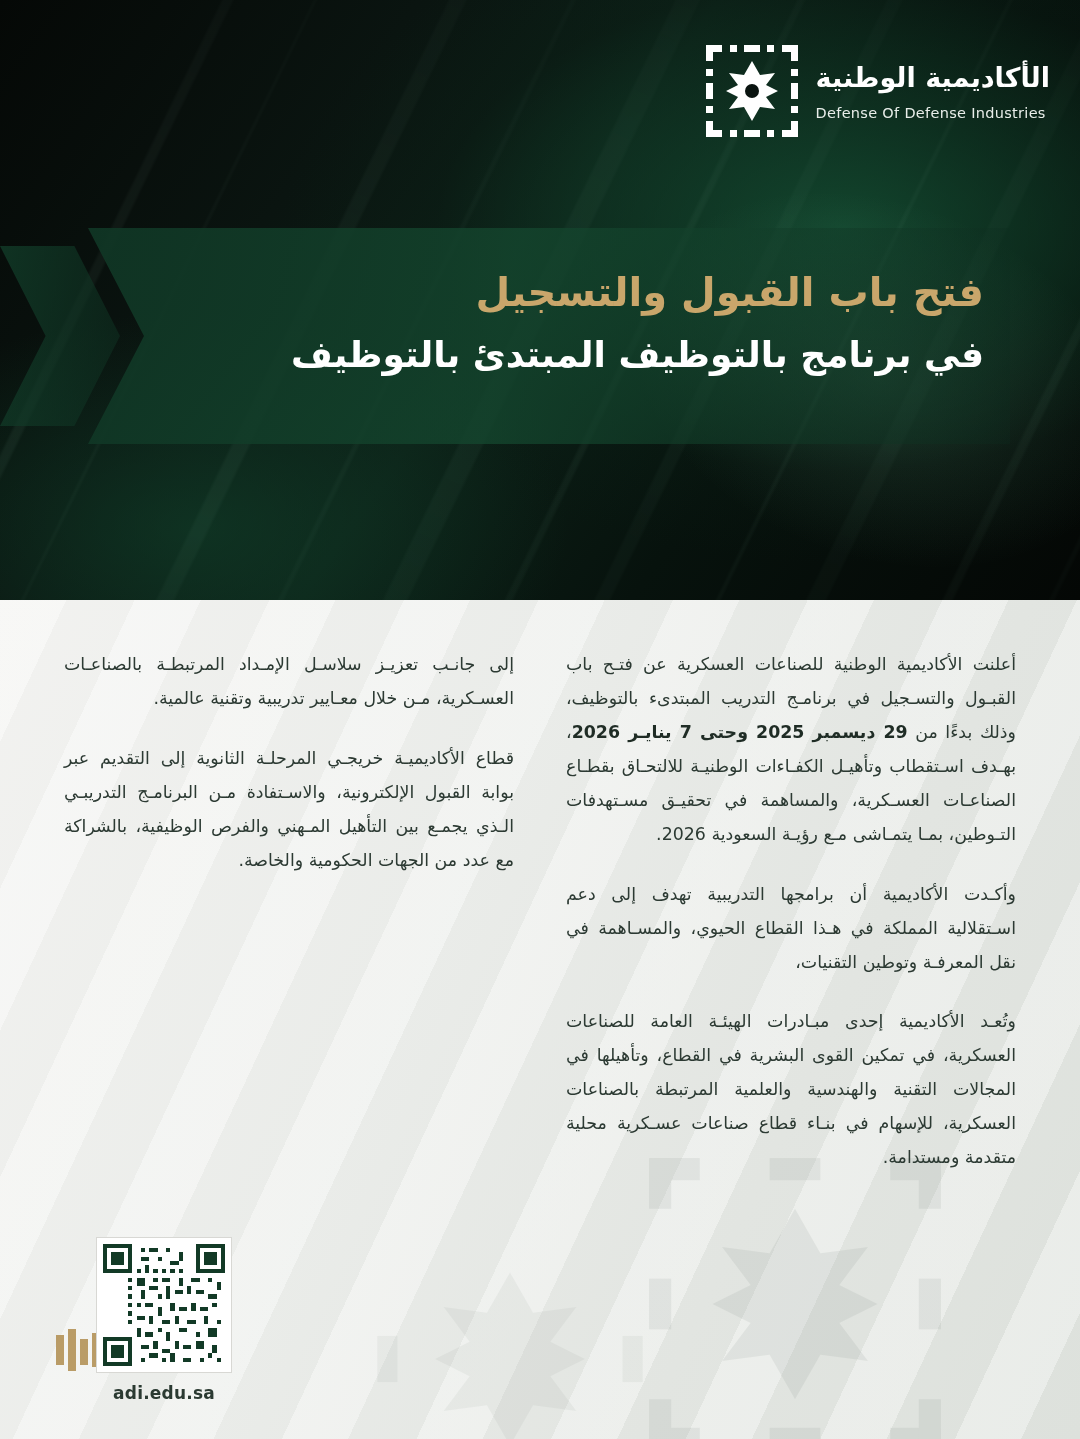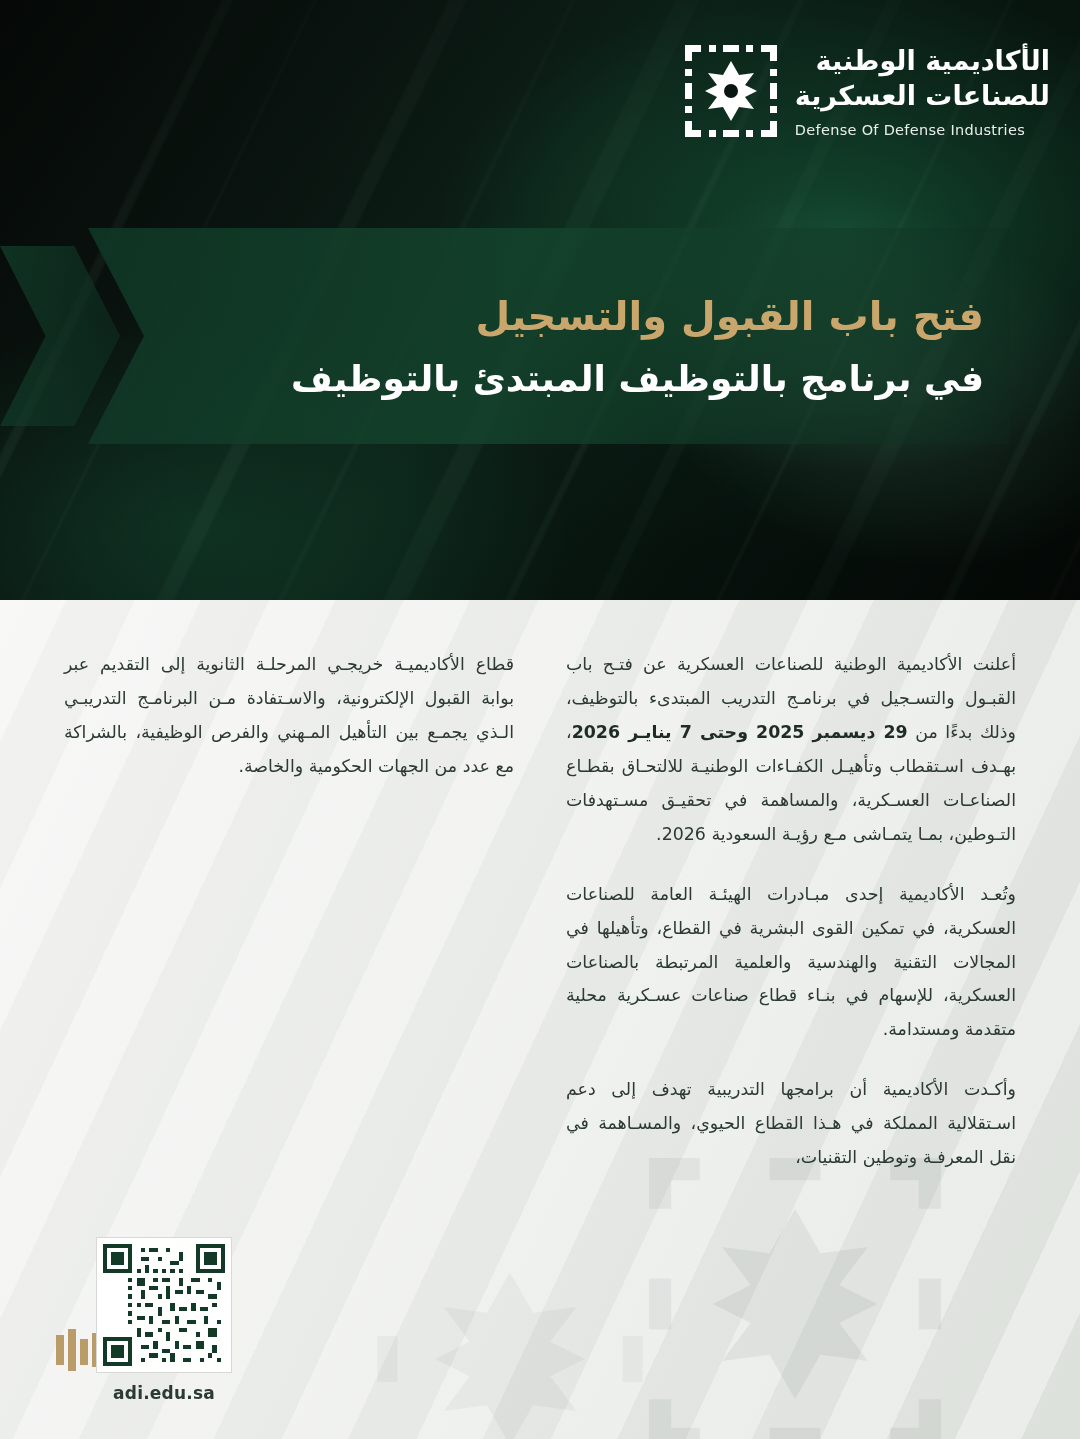--- a/index.html
+++ b/index.html
@@ -75,21 +75,21 @@
     clip-path: polygon(0 0, 100% 0, 100% 100%, 0 100%, 56px 50%);
   }
   .ribbon-tail {
     position: absolute; left: 0; top: 18px;
     width: 120px; height: 180px;
     background: linear-gradient(100deg, rgba(18,62,42,0.85), rgba(14,48,33,0.55));
     clip-path: polygon(0 0, 62% 0, 100% 50%, 62% 100%, 0 100%, 38% 50%);
     opacity: 0.9;
   }
   .ribbon-txt {
-    position: absolute; right: 26px; top: 62px;
+    position: absolute; right: 26px; top: 38px;
     text-align: right; direction: rtl;
   }
   .head-1 {
     font-size: 40px; font-weight: 700; color: #c9a66b; letter-spacing: 0.5px;
     line-height: 1.3;
   }
   .head-2 {
     margin-top: 14px;
     font-size: 36px; font-weight: 700; color: #ffffff; letter-spacing: 0.3px;
     line-height: 1.3;
@@ -207,21 +207,20 @@
             <rect x="91" y="44" width="7" height="16"></rect>
             <rect x="91" y="67" width="7" height="7"></rect>
 
             <path d="M52 22 L60 36 L75 34 L66 46 L78 52 L66 58 L75 70 L60 68 L52 82 L44 68 L29 70 L38 58 L26 52 L38 46 L29 34 L44 36 Z"></path>
           </g>
           <circle cx="52" cy="52" r="7" fill="#0a1410"></circle>
         </svg>
       </div>
       <div class="logo-text">
         <div class="logo-ar-1">الأكاديمية الوطنية</div>
-        <div class="logo-ar-2">للصناعات العسكرية</div>
         <div class="logo-en">Defense Of Defense Industries</div>
       </div>
     </div>
 
     <div class="ribbon">
       <div class="ribbon-tail"></div>
       <div class="ribbon-body"></div>
       <div class="ribbon-txt">
         <div class="head-1">فتح باب القبول والتسجيل</div>
         <div class="head-2">في برنامج بالتوظيف المبتدئ بالتوظيف</div>
@@ -257,24 +256,25 @@
           <path d="M52 22 L60 36 L75 34 L66 46 L78 52 L66 58 L75 70 L60 68 L52 82 L44 68 L29 70 L38 58 L26 52 L38 46 L29 34 L44 36 Z"></path>
           <rect x="6" y="44" width="7" height="16"></rect>
             <rect x="91" y="44" width="7" height="16"></rect>
         </g>
       </svg>
     </div>
 
     <div class="columns">
       <div class="col" id="col-right">
           <p><span>أعلنت الأكاديمية الوطنية للصناعات العسكرية عن فتـح باب القبـول والتسـجيل في برنامـج التدريب المبتدىء بالتوظيف، وذلك بدءًا من </span><b>29 ديسمبر 2025 وحتى 7 ينايـر 2026</b><span>، بهـدف اسـتقطاب وتأهيـل الكفـاءات الوطنيـة للالتحـاق بقطـاع الصناعـات العسـكرية، والمساهمة في تحقيـق مسـتهدفات التـوطين، بمـا يتمـاشى مـع رؤيـة السعودية 2026.</span></p>
+          <p><span>وأكـدت الأكاديمية أن برامجها التدريبية تهدف إلى دعم اسـتقلالية المملكة في هـذا القطاع الحيوي، والمسـاهمة في نقل المعرفـة وتوطين التقنيات،</span></p>
           <p><span>وتُعـد الأكاديمية إحدى مبـادرات الهيئـة العامة للصناعات العسكرية، في تمكين القوى البشرية في القطاع، وتأهيلها في المجالات التقنية والهندسية والعلمية المرتبطة بالصناعات العسكرية، للإسهام في بنـاء قطاع صناعات عسـكرية محلية متقدمة ومستدامة.</span></p>
-          <p><span>وأكـدت الأكاديمية أن برامجها التدريبية تهدف إلى دعم اسـتقلالية المملكة في هـذا القطاع الحيوي، والمسـاهمة في نقل المعرفـة وتوطين التقنيات،</span></p>
         </div>
       <div class="col" id="col-left">
+          <p><span>إلى جانـب تعزيـز سلاسـل الإمـداد المرتبطـة بالصناعـات العسـكرية، مـن خلال معـايير تدريبية وتقنية عالمية.</span></p>
           <p><span>قطاع الأكاديميـة خريجـي المرحلـة الثانوية إلى التقديم عبر بوابة القبول الإلكترونية، والاسـتفادة مـن البرنامـج التدريبـي الـذي يجمـع بين التأهيل المـهني والفرص الوظيفية، بالشراكة مع عدد من الجهات الحكومية والخاصة.</span></p>
         </div>
     </div>
 
     <div class="gold-mark">
       <svg viewBox="0 0 56 46" width="56" height="46" aria-hidden="true">
         <g fill="#b08d4f">
           <rect x="2" y="8" width="8" height="30"></rect>
           <rect x="14" y="2" width="8" height="42"></rect>
           <rect x="26" y="12" width="8" height="26"></rect>

